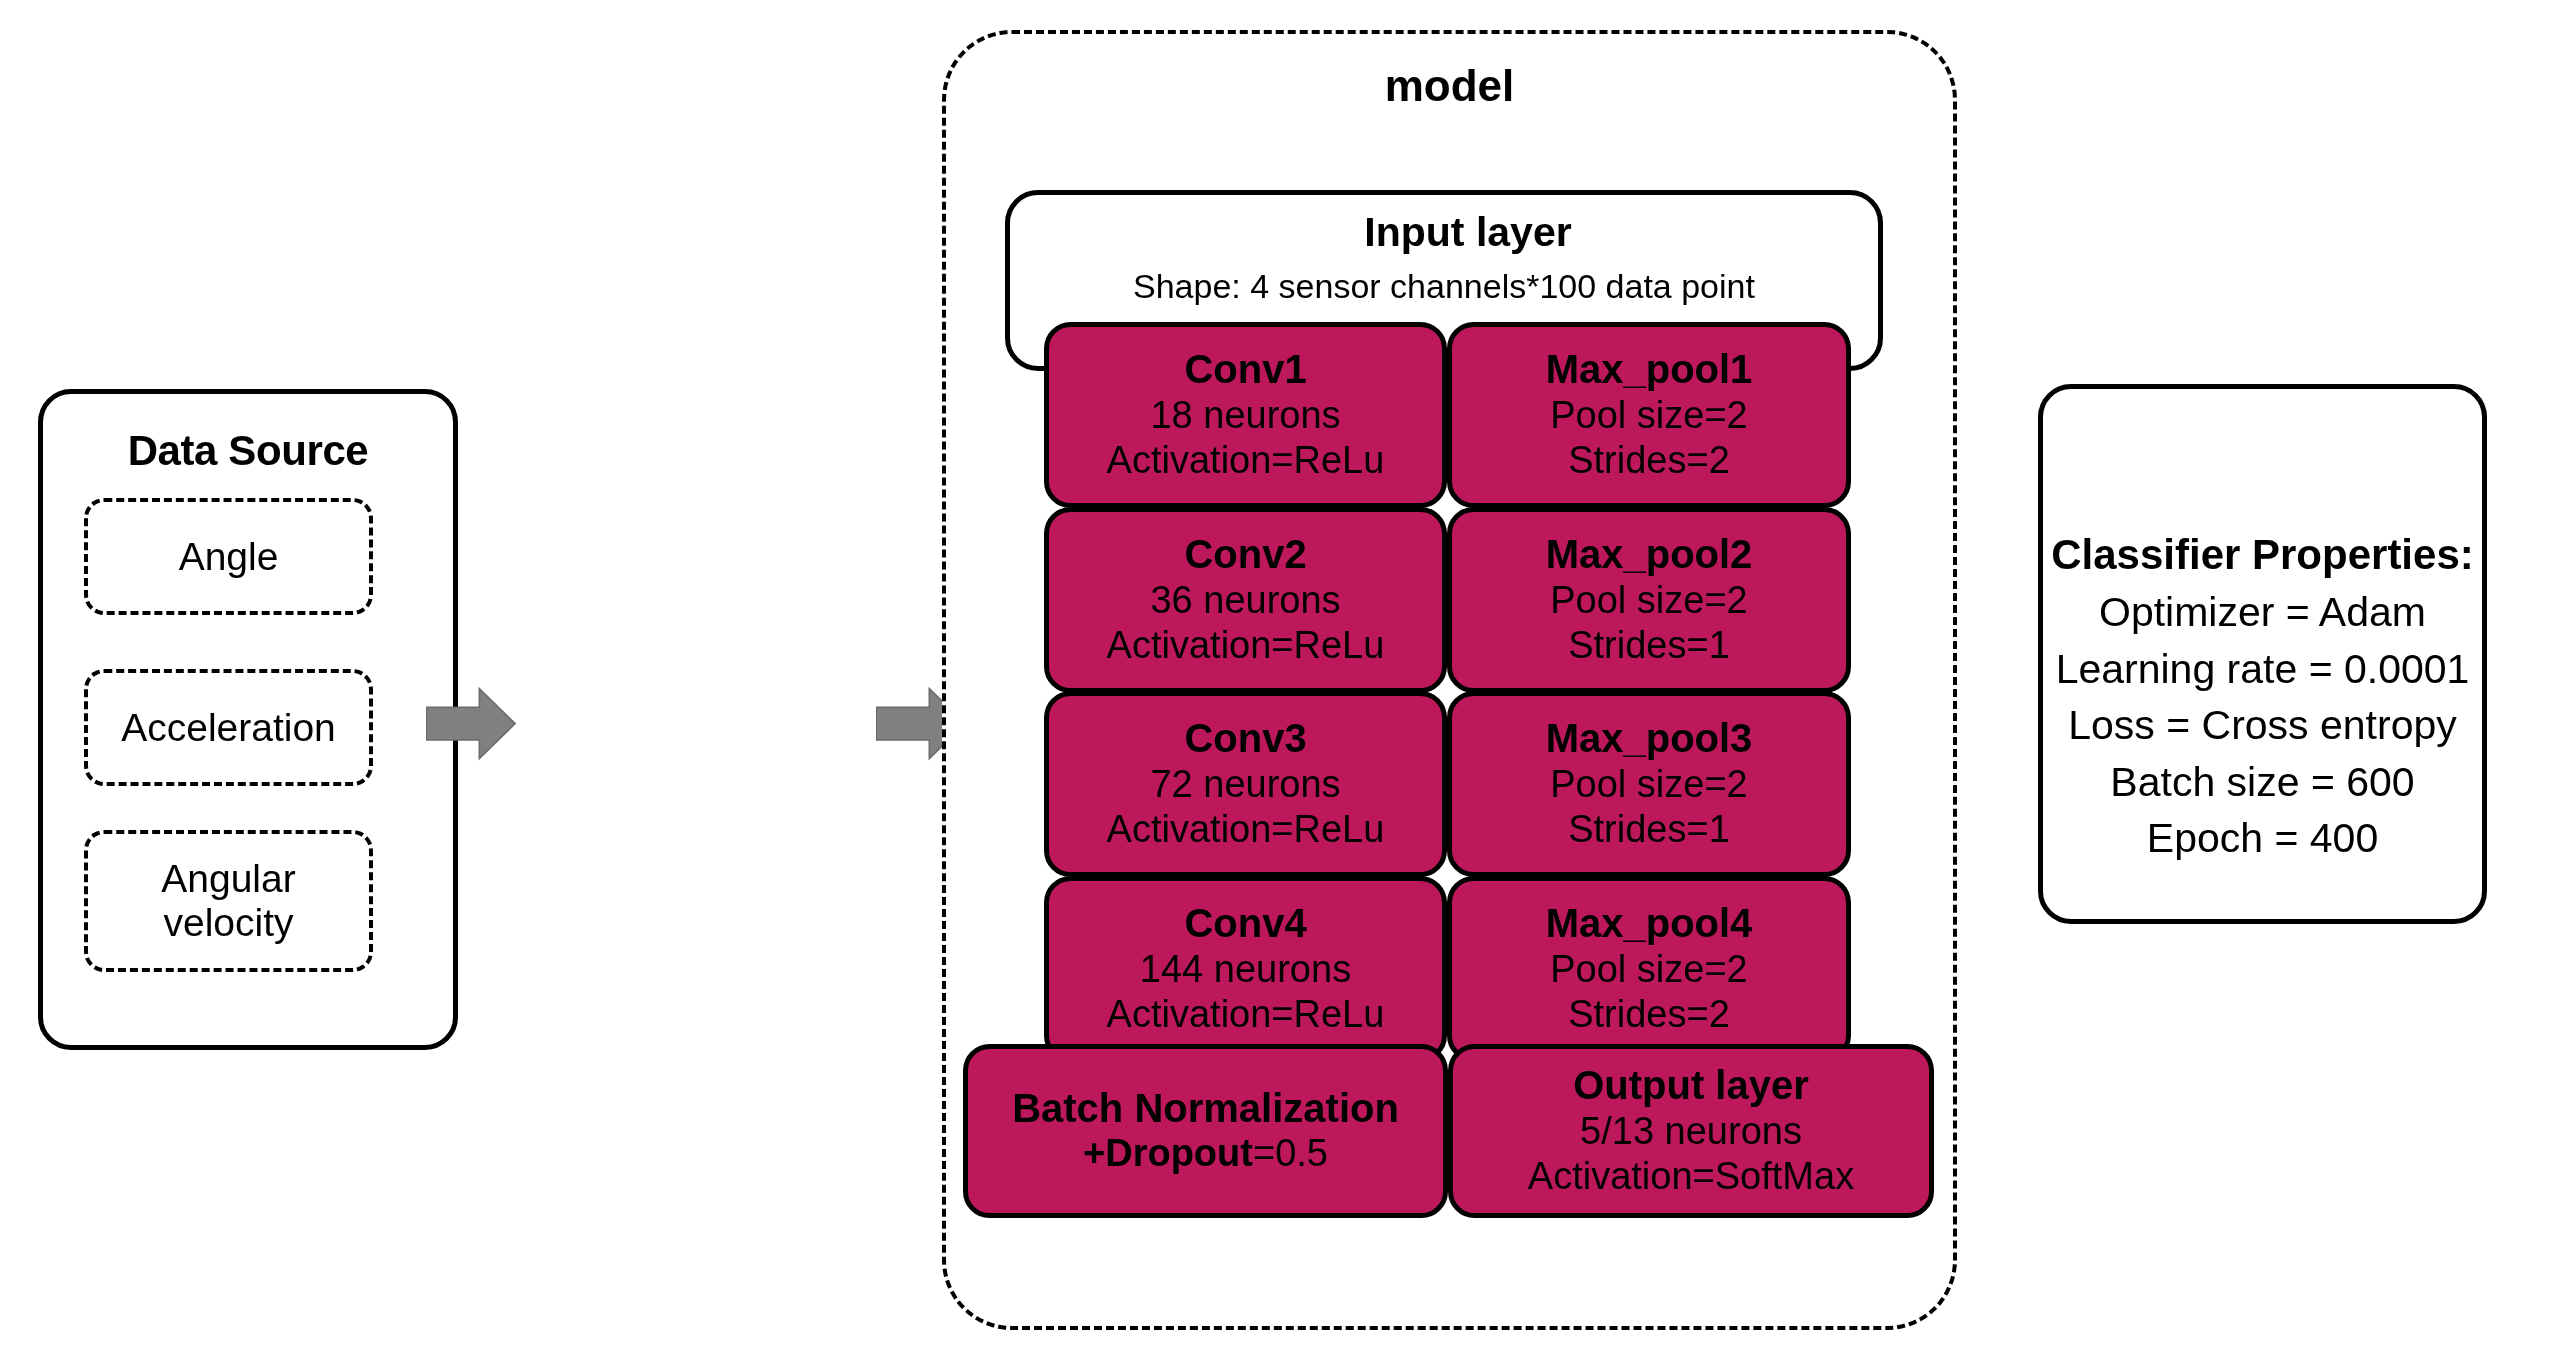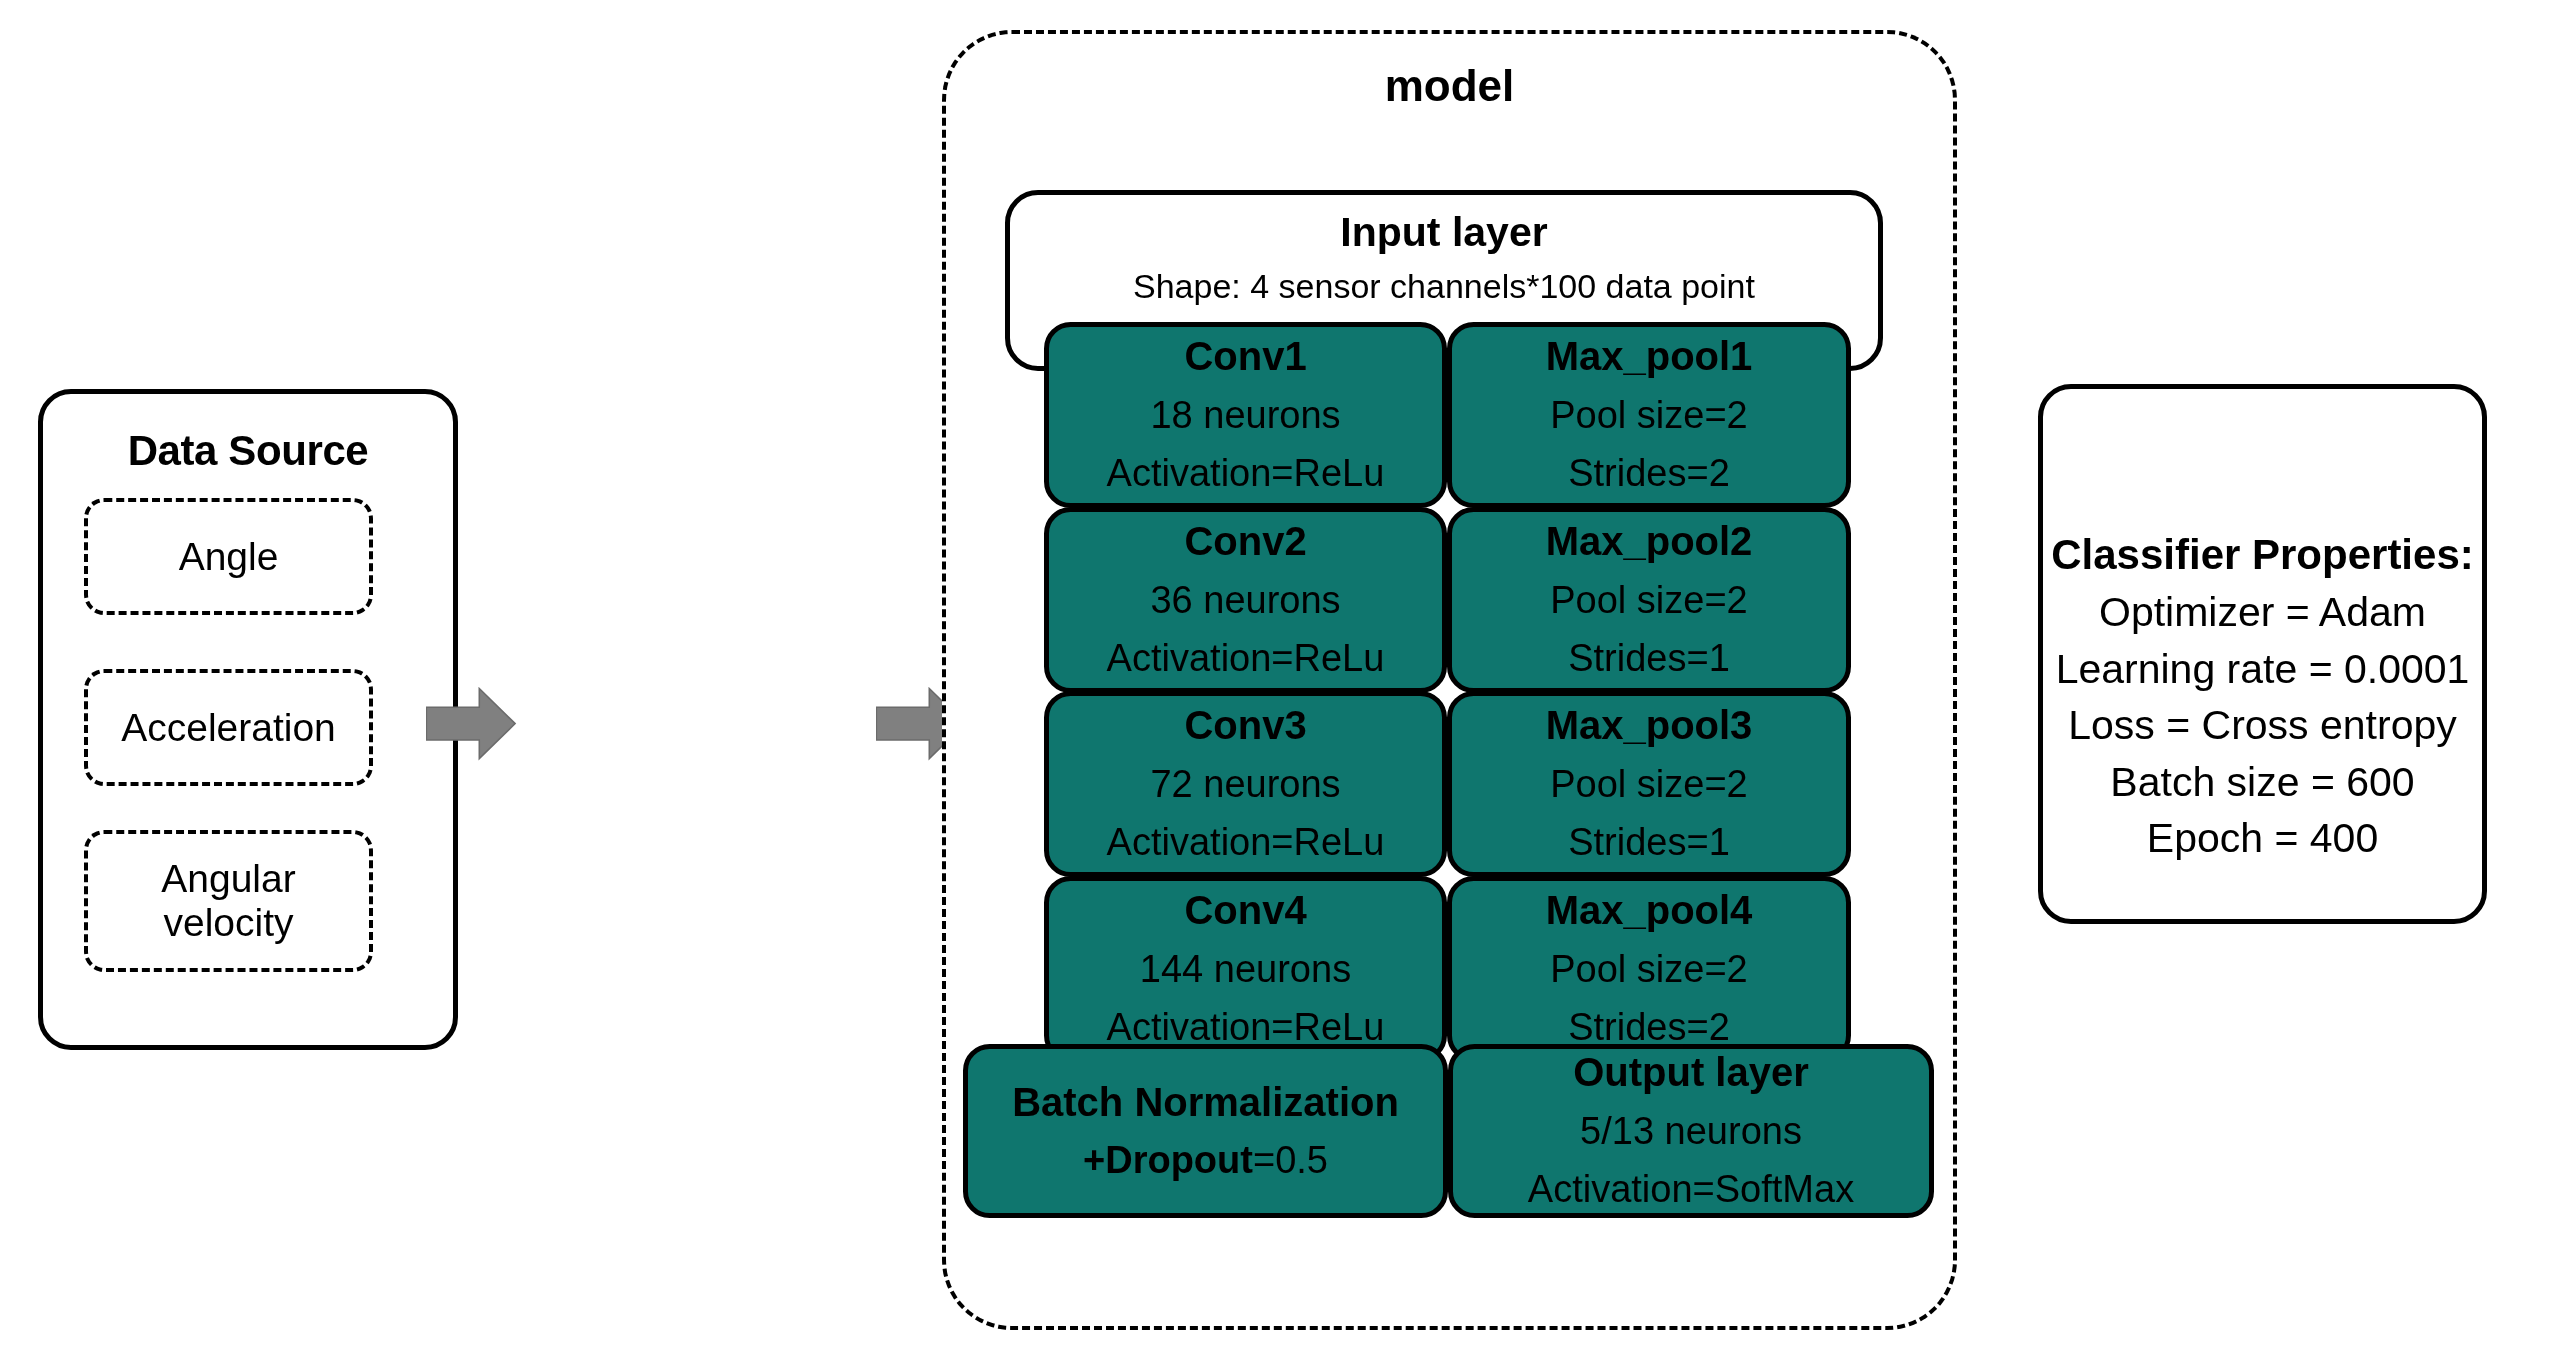--- a/index.html
+++ b/index.html
@@ -60,27 +60,26 @@
   }
   .item-text {
     font-size: 39px;
     font-weight: normal;
   }
   .cell {
     position: absolute;
     box-sizing: border-box;
     border: 5.5px solid #000000;
     border-radius: 26.6px;
-    background: #0f766e;
+    background: #be185d;
     display: flex;
     flex-direction: column;
     align-items: center;
     justify-content: center;
     text-align: center;
-    gap: 13px;
   }
   .cell .hd {
     font-weight: bold;
     font-size: 40px;
     line-height: 1.16;
   }
   .cell .ln {
     font-size: 38px;
     line-height: 1.2;
     font-weight: normal;
@@ -144,21 +143,21 @@
       <polygon points="0,26 68,26 68,2 114,47 68,92 68,68 0,68" fill="#808080" stroke="#6b6b6b" stroke-width="2"></polygon>
     </svg>
   </div>
 
   <div class="model-dash" style="left:942px; top:30px; width:1015px; height:1300px;"></div>
 
   <div class="model-title" style="left:942px; top:61px; width:1015px;">model</div>
 
   <div class="solid-box" style="left:1005px; top:190px; width:878px; height:181px;">
     <div style="position:absolute; left:0; top:14px; width:100%; text-align:center;
-                font-weight:bold; font-size:41px;">Input layer</div>
+                font-weight:bold; font-size:41px;padding-left:24px;">Input layer</div>
     <div style="position:absolute; left:0; top:72px; width:100%; text-align:center;
                 font-size:34px;">Shape: 4 sensor channels*100 data point</div>
   </div>
 
   <div class="cell" style="left:1044px; top:322px; width:403px; height:186px;">
     <div class="hd">Conv1</div>
     <div class="ln">18 neurons</div>
     <div class="ln">Activation=ReLu</div>
   </div>
 

